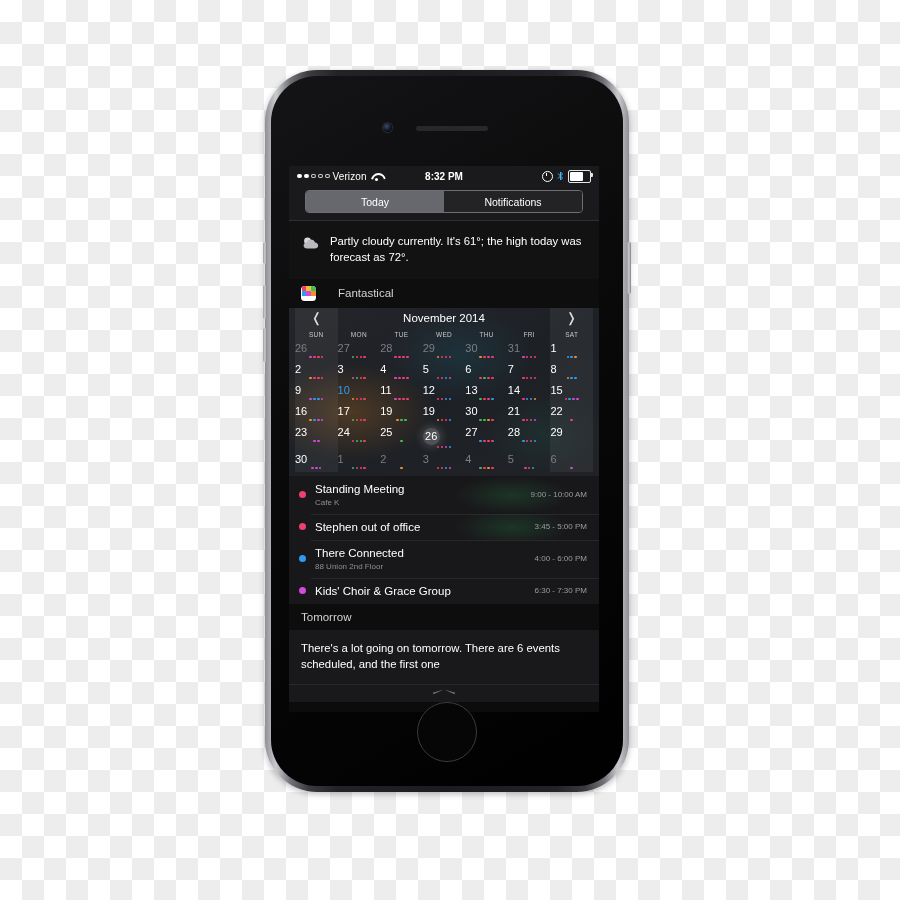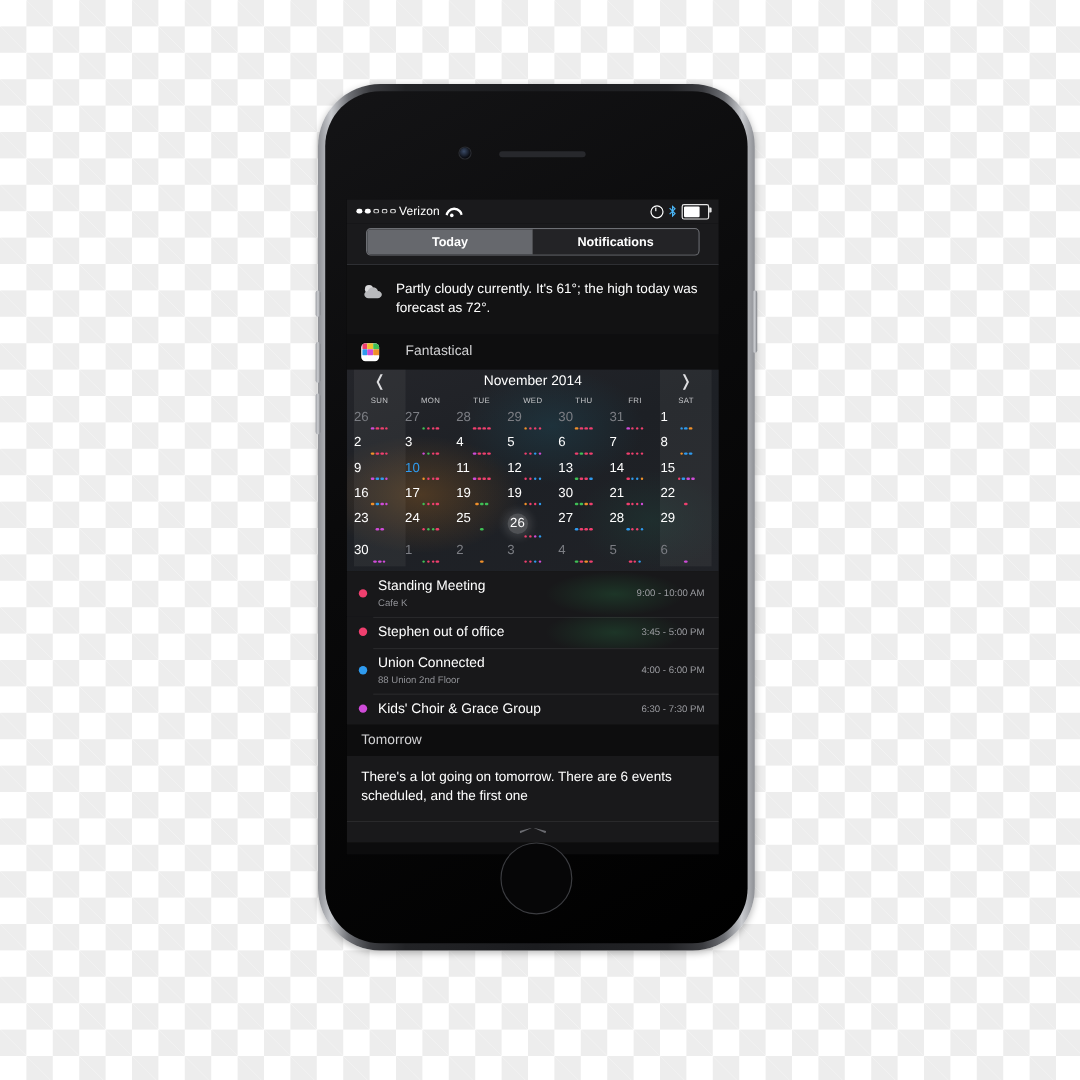--- a/index.html
+++ b/index.html
@@ -65,21 +65,21 @@
   .bt{width:7px;height:10px;position:relative;}
   .bt svg{display:block;}
   .batt{width:19px;height:9px;border:1.2px solid #e6e6e6;border-radius:2px;position:relative;padding:1px;}
   .batt i{display:block;height:100%;width:68%;background:#fff;border-radius:1px;}
   .batt::after{content:"";position:absolute;right:-3px;top:2.6px;width:1.6px;height:3.6px;background:#e6e6e6;border-radius:0 1px 1px 0;}
 
   
   .seg-wrap{background:#1a1a1c;padding:4px 16px 7px;}
   .seg{display:flex;height:21px;border:1px solid #6d6f74;border-radius:4px;overflow:hidden;}
   .seg div{flex:1;display:flex;align-items:center;justify-content:center;
-    font-size:10.5px;color:#fff;font-weight:bold;}
+    font-size:10.5px;color:#fff;}
   .seg div.on{background:#66686d;}
   .seg div.off{background:#232326;}
   .hairline{height:1px;background:#2e2f33;}
 
   
   .weather{display:flex;gap:9px;padding:12px 14px 13px 12px;background:#121213;align-items:flex-start;}
   .wicon{width:20px;height:17px;flex:none;position:relative;margin-top:2px;}
   .wtext{color:#fff;font-size:11.3px;line-height:1.45;}
 
   
@@ -161,20 +161,21 @@
           <span class="sig">
             <i></i>
               <i></i>
               <i class="off"></i>
               <i class="off"></i>
               <i class="off"></i>
           </span>
           <span class="carrier">Verizon</span>
           <span class="wifi"></span>
         </div>
+        <div class="sb-time">8:32 PM</div>
         <div class="sb-right">
           <span class="alarm"></span>
           <span class="bt">
             <svg width="7" height="10" viewBox="0 0 7 10">
                 <path d="M1 2.5 L5.5 7 L3.5 9 L3.5 1 L5.5 3 L1 7.5" fill="none" stroke="#4ab5f5" stroke-width="1"></path>
               </svg>
           </span>
           <span class="batt">
               <i style="width: 68%;"></i>
             </span>
@@ -602,21 +603,21 @@
           <div class="ev ev-glow">
             <span class="dot" style="background: rgb(239, 63, 110);"></span>
             <div class="txt">
               <div class="t">Stephen out of office</div>
             </div>
             <div class="time">3:45 - 5:00 PM</div>
           </div>
           <div class="ev">
             <span class="dot" style="background: rgb(47, 155, 239);"></span>
             <div class="txt">
-              <div class="t">Union Connected</div>
+              <div class="t">There Connected</div>
               <div class="s">88 Union 2nd Floor</div>
             </div>
             <div class="time">4:00 - 6:00 PM</div>
           </div>
           <div class="ev">
             <span class="dot" style="background: rgb(207, 75, 216);"></span>
             <div class="txt">
               <div class="t">Kids' Choir &amp; Grace Group</div>
             </div>
             <div class="time">6:30 - 7:30 PM</div>

